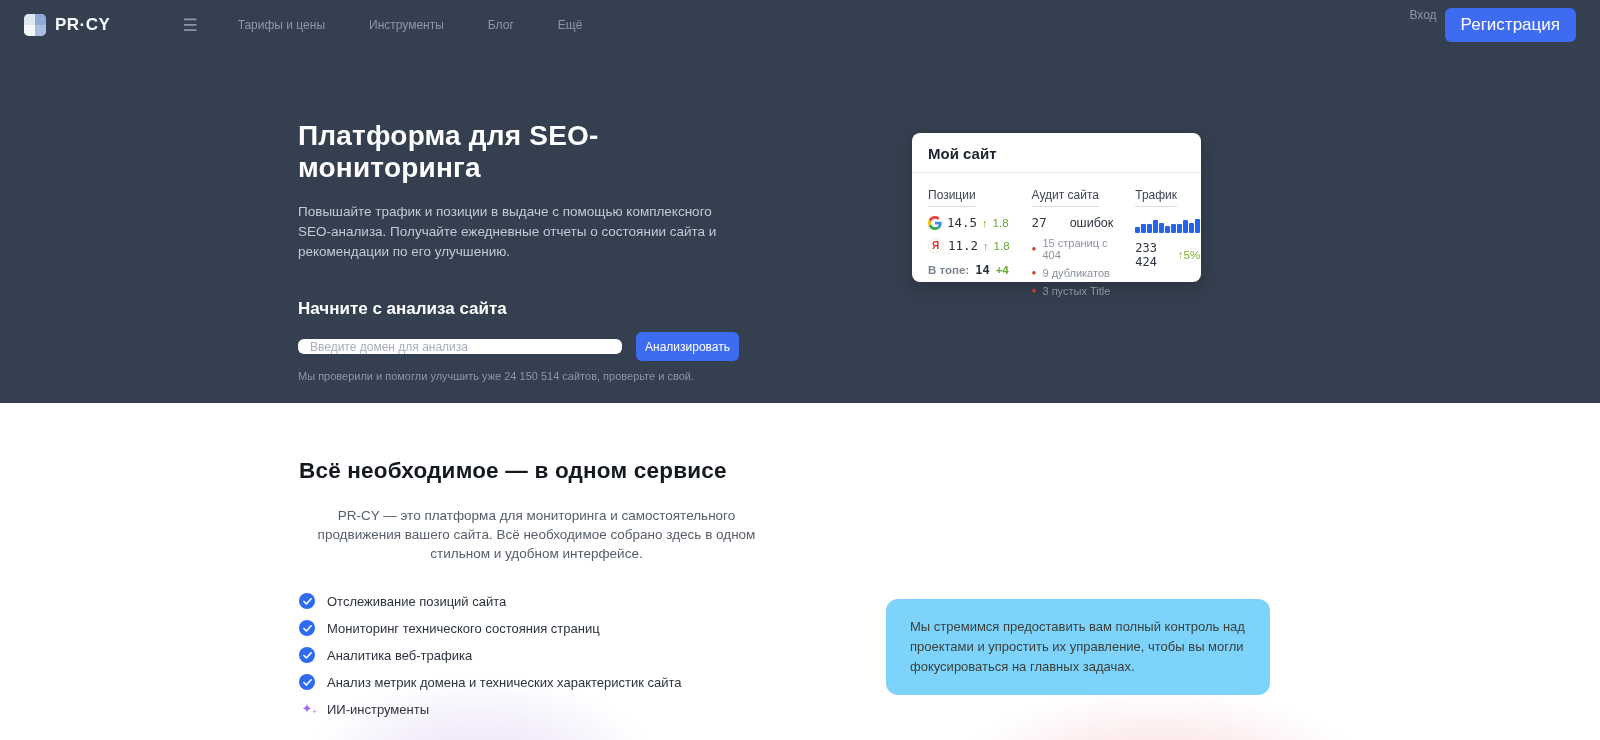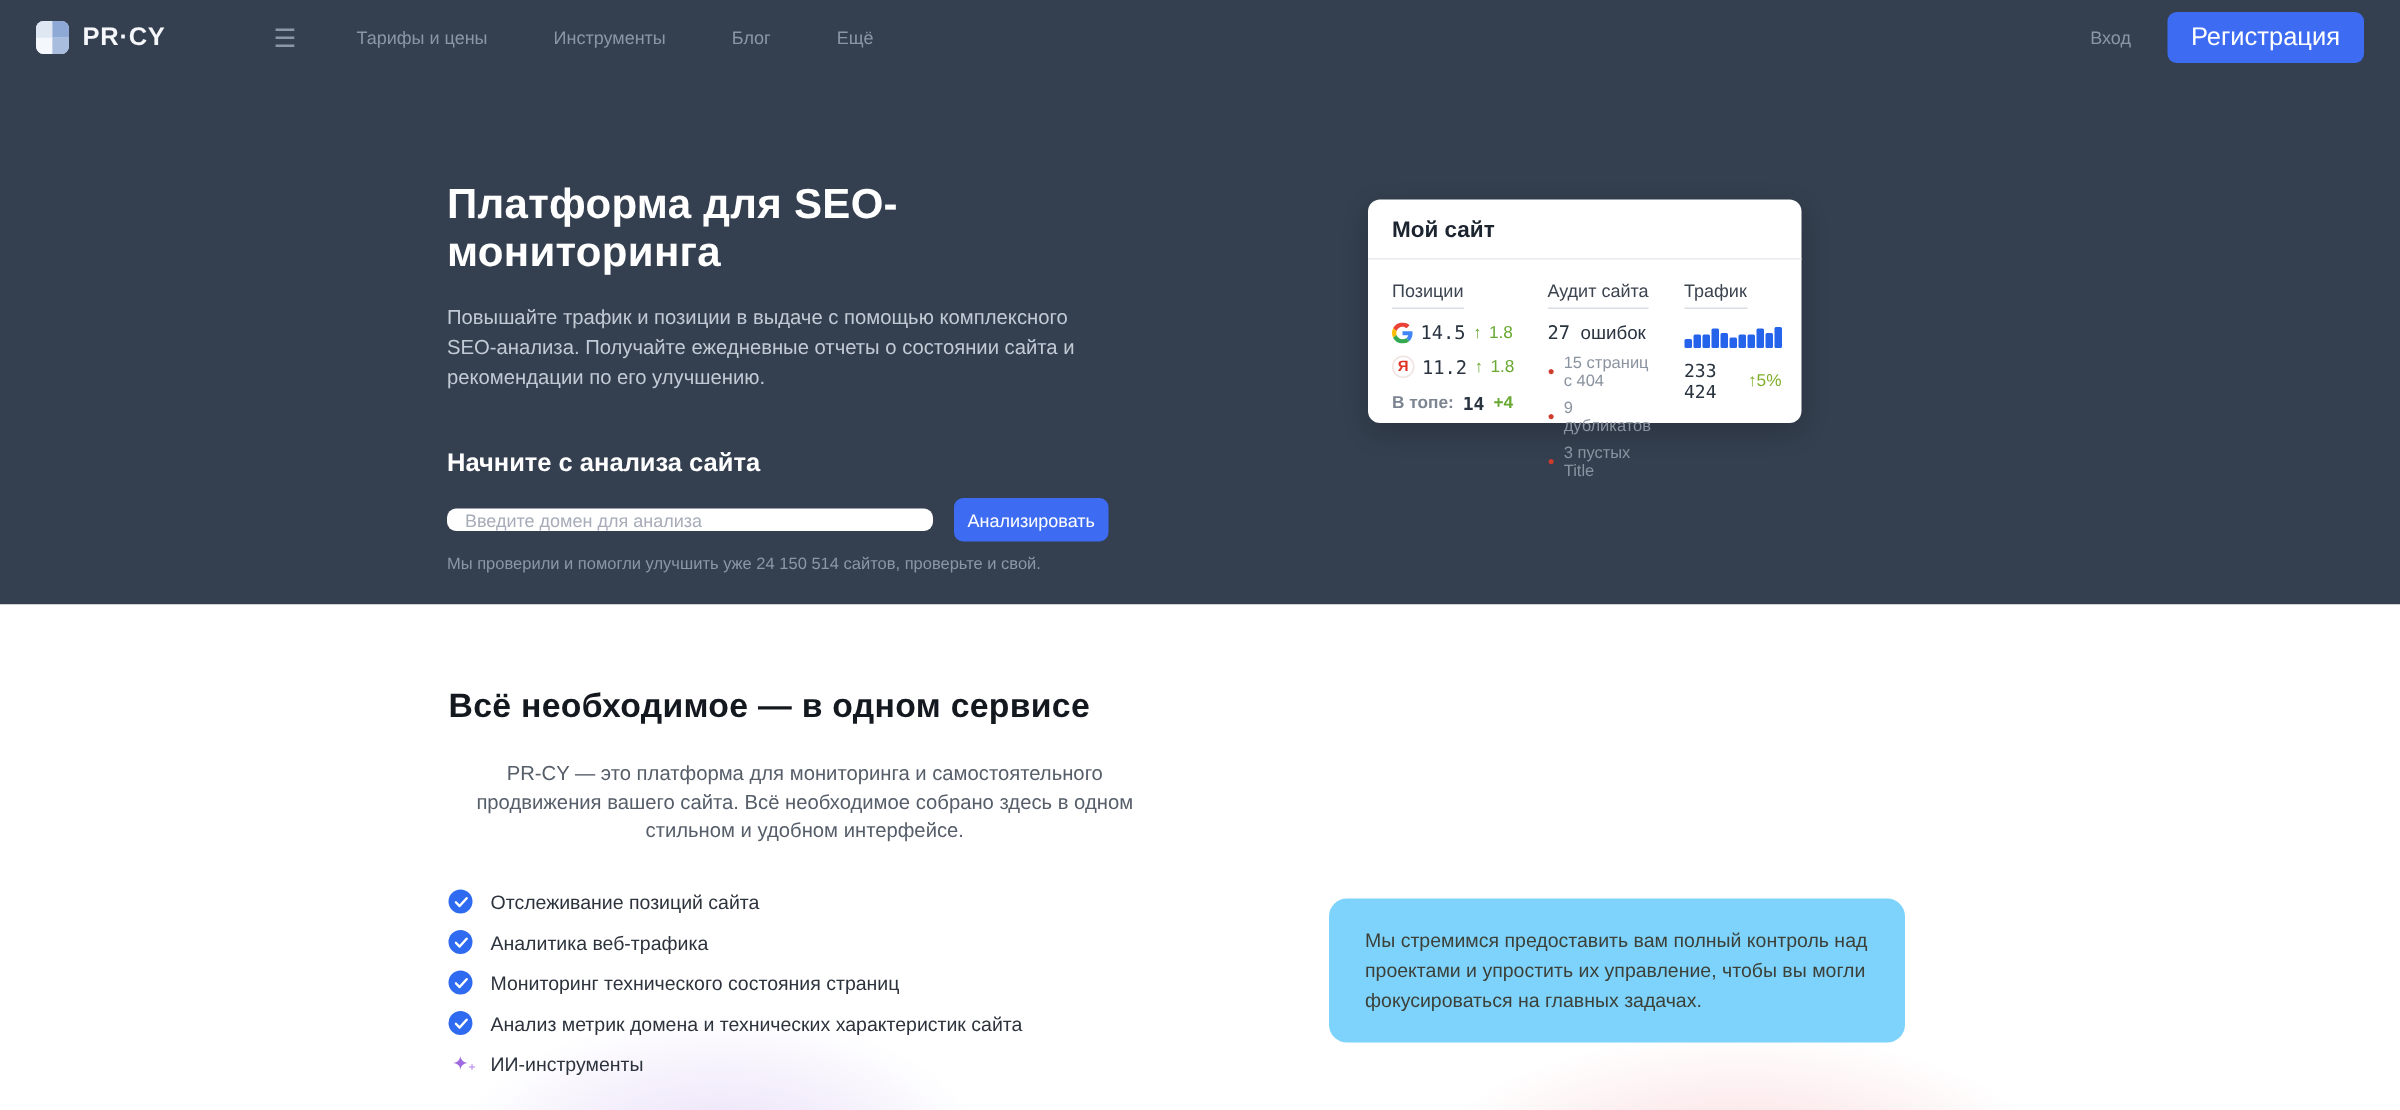--- a/index.html
+++ b/index.html
@@ -16,21 +16,21 @@
   .logo { display:flex; align-items:center; gap:9px; cursor:pointer; }
   .logo-mark { width:22px; height:22px; border-radius:5px; overflow:hidden; display:grid; grid-template-columns:1fr 1fr; grid-template-rows:1fr 1fr; background:#c9d6ea; }
   .logo-mark i:nth-child(1){ background:#dee7f2; }
   .logo-mark i:nth-child(2){ background:#8fa9d6; }
   .logo-mark i:nth-child(3){ background:#f4f8fd; }
   .logo-mark i:nth-child(4){ background:#a9bede; }
   .logo-text { color:#f5f7fa; font-weight:bold; font-size:17px; letter-spacing:.5px; }
   .burger { margin-left:72px; color:#8c97a6; font-size:17px; cursor:pointer; line-height:1; }
   .nav { display:flex; align-items:center; margin-left:40px; gap:44px; }
   .nav a { color:#8c97a6; font-size:12px; text-decoration:none; cursor:pointer; }
-  .top-right { margin-left:auto; display:flex; align-items:center; gap:24px; }
+  .top-right { margin-left:auto; display:flex; align-items:flex-start; gap:8px; }
   .login-link { color:#8c97a6; font-size:12px; cursor:pointer; }
   .register-btn { background:#3d6cf2; color:#fff; font-size:17px; border:none; border-radius:6px; padding:7px 16px; cursor:pointer; font-family:Liberation Sans, sans-serif; }
 
   
   .hero-copy { position:absolute; left:298px; top:120px; width:445px; }
   .hero-title { color:#ffffff; font-size:28px; font-weight:bold; letter-spacing:.2px; }
   .hero-sub { margin-top:18px; color:#c2cad5; font-size:13.5px; line-height:20px; width:430px; }
   .form-title { margin-top:37px; color:#ffffff; font-size:17px; font-weight:bold; }
   .analyze-row { margin-top:13px; display:flex; align-items:center; gap:14px; }
   .domain-input { width:324px; height:15px; border:none; border-radius:6px; padding:0 12px; font-size:12px; font-family:inherit; color:#404040; outline:none; }
@@ -44,21 +44,21 @@
   .sc-body { display:flex; padding:12px 16px 0; gap:22px; }
   .sc-col-header { display:inline-block; font-size:12px; color:#3c4450; border-bottom:1px solid #d9dde3; padding-bottom:4px; margin-bottom:8px; }
   .mono { font-family:"DejaVu Sans Mono", monospace; }
   .pos-row { display:flex; align-items:center; gap:5px; margin-bottom:8px; font-size:12px; }
   .pos-value { color:#2a3340; font-size:12.5px; }
   .up-arrow { color:#69a832; font-size:11px; }
   .delta-green { color:#69a832; font-size:11.5px; }
   .yandex-badge { width:15px; height:15px; border-radius:50%; background:#fff; border:1px solid #f0e2e0; color:#e03325; font-size:10px; font-weight:bold; display:flex; align-items:center; justify-content:center; }
   .top-row { margin-top:10px; font-size:11.5px; color:#7d8592; display:flex; gap:6px; align-items:center;font-weight:bold; }
   .top-row .tv { color:#2a3340; font-size:12px; }
-  .errors-line { font-size:12.5px; color:#2a3340; margin-bottom:7px; display:flex; gap:7px; align-items:baseline; }
+  .errors-line { font-size:12.5px; color:#2a3340; margin-bottom:7px; display:flex; gap:23px; align-items:baseline; }
   .issue { display:flex; align-items:center; gap:6px; font-size:11px; color:#8a93a0; margin-bottom:6px; }
   .issue .dot { color:#cf3b2c; font-size:8px; line-height:1; }
   .traffic-bars { display:flex; align-items:flex-end; gap:1px; height:14px; margin-top:4px; }
   .tbar { width:5px; background:#2563eb; border-radius:1px; }
   .traffic-total { margin-top:8px; font-size:12px; color:#2a3340; display:flex; gap:17px; align-items:center; }
   .traffic-delta { color:#7fae2a; font-size:11.5px; }
 
   
   .features { position:absolute; top:403px; left:0; width:1600px; height:337px; background:#fff; overflow:hidden; }
   .glow { position:absolute; left:0; bottom:-120px; width:1600px; height:260px; pointer-events:none;
@@ -211,29 +211,29 @@
               </svg>
           </span>
           <span class="check-label">Отслеживание позиций сайта</span>
         </div>
         <div class="check-item">
           <span class="check-circle">
             <svg viewBox="0 0 10 8">
                 <path d="M1 4 L3.8 6.8 L9 1" stroke="#fff" stroke-width="1.8" fill="none" stroke-linecap="round" stroke-linejoin="round"></path>
               </svg>
           </span>
+          <span class="check-label">Мониторинг технического состояния страниц</span>
+        </div>
+        <div class="check-item">
+          <span class="check-circle">
+            <svg viewBox="0 0 10 8">
+                <path d="M1 4 L3.8 6.8 L9 1" stroke="#fff" stroke-width="1.8" fill="none" stroke-linecap="round" stroke-linejoin="round"></path>
+              </svg>
+          </span>
           <span class="check-label">Аналитика веб-трафика</span>
-        </div>
-        <div class="check-item">
-          <span class="check-circle">
-            <svg viewBox="0 0 10 8">
-                <path d="M1 4 L3.8 6.8 L9 1" stroke="#fff" stroke-width="1.8" fill="none" stroke-linecap="round" stroke-linejoin="round"></path>
-              </svg>
-          </span>
-          <span class="check-label">Мониторинг технического состояния страниц</span>
         </div>
         <div class="check-item">
           <span class="check-circle">
             <svg viewBox="0 0 10 8">
                 <path d="M1 4 L3.8 6.8 L9 1" stroke="#fff" stroke-width="1.8" fill="none" stroke-linecap="round" stroke-linejoin="round"></path>
               </svg>
           </span>
           <span class="check-label">Анализ метрик домена и технических характеристик сайта</span>
         </div>
         <div class="check-item">

